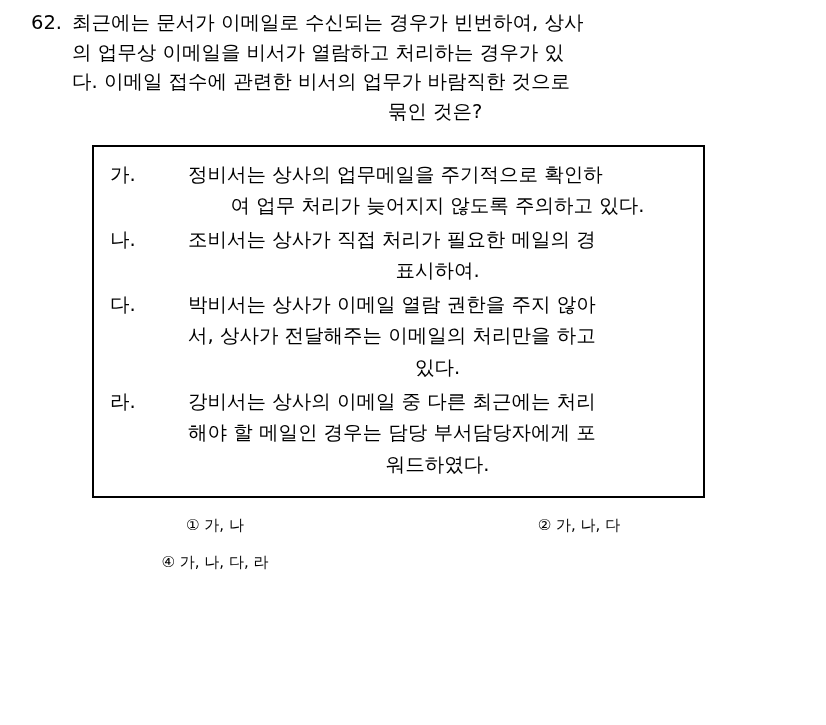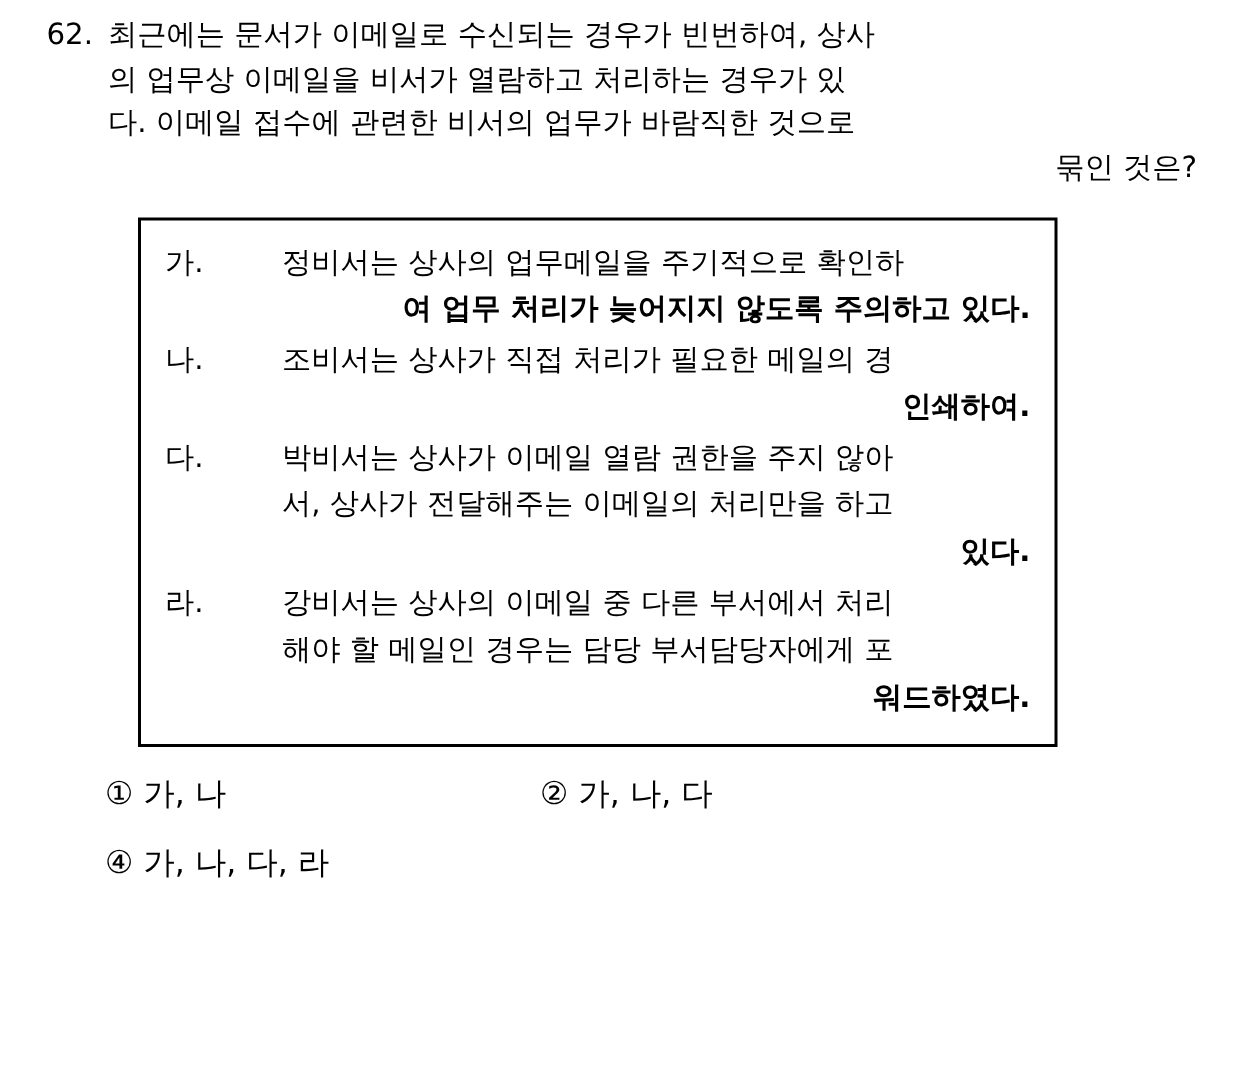--- a/index.html
+++ b/index.html
@@ -39,21 +39,21 @@
   .q-body {
     flex: 1 1 auto;
   }
   .q-line {
     text-align: justify;
     text-justify: inter-character;
     white-space: normal;
     word-break: keep-all;
   }
   .q-line.last {
-    text-align: right;
+    text-align: center;
   }
 
   
   .box {
     border: 2px solid #000000;
     margin: 18px 93px 0 70px;
     padding: 12px 16px 14px 16px;
     box-sizing: border-box;
   }
   .stmt {
@@ -71,32 +71,32 @@
   .stmt-text {
     flex: 1 1 auto;
     margin-left: 44px;
   }
   .stmt-line {
     text-align: justify;
     text-justify: inter-character;
     word-break: keep-all;
   }
   .stmt-line.last {
-    text-align: right;
-    font-weight: bold;
+    text-align: center;
   }
 
   
   .choices {
     margin: 16px 0 0 48px;
     display: grid;
     grid-template-columns: 290px auto;
     row-gap: 14px;
-    font-size: 21px;
+    font-size: 15px;
     line-height: 1.5;
+    text-align: center;
   }
   .choice {
     white-space: nowrap;
   }
 </style>
 </head>
 <body>
 
 <div class="page">
 
@@ -117,37 +117,37 @@
       <div class="stmt-text">
         <div class="stmt-line">정비서는 상사의 업무메일을 주기적으로 확인하</div>
         <div class="stmt-line last">여 업무 처리가 늦어지지 않도록 주의하고 있다.</div>
       </div>
     </div>
 
     <div class="stmt">
       <div class="stmt-label">나.</div>
       <div class="stmt-text">
         <div class="stmt-line">조비서는 상사가 직접 처리가 필요한 메일의 경</div>
-        <div class="stmt-line last">인쇄하여.</div>
+        <div class="stmt-line last">표시하여.</div>
       </div>
     </div>
 
     <div class="stmt">
       <div class="stmt-label">다.</div>
       <div class="stmt-text">
         <div class="stmt-line">박비서는 상사가 이메일 열람 권한을 주지 않아</div>
         <div class="stmt-line">서, 상사가 전달해주는 이메일의 처리만을 하고</div>
         <div class="stmt-line last">있다.</div>
       </div>
     </div>
 
     <div class="stmt">
       <div class="stmt-label">라.</div>
       <div class="stmt-text">
-        <div class="stmt-line">강비서는 상사의 이메일 중 다른 부서에서 처리</div>
+        <div class="stmt-line">강비서는 상사의 이메일 중 다른 최근에는 처리</div>
         <div class="stmt-line">해야 할 메일인 경우는 담당 부서담당자에게 포</div>
         <div class="stmt-line last">워드하였다.</div>
       </div>
     </div>
 
   </div>
 
   <div class="choices">
     <div class="choice">
       <span>①</span>

